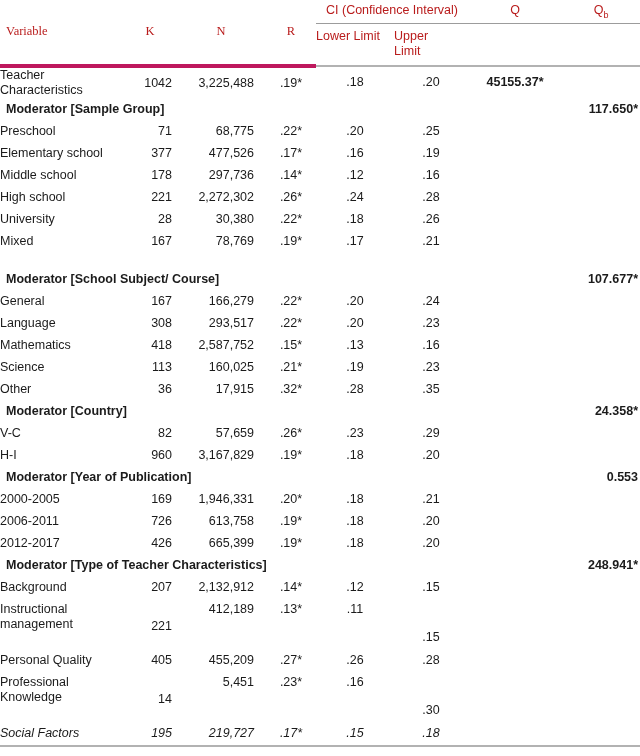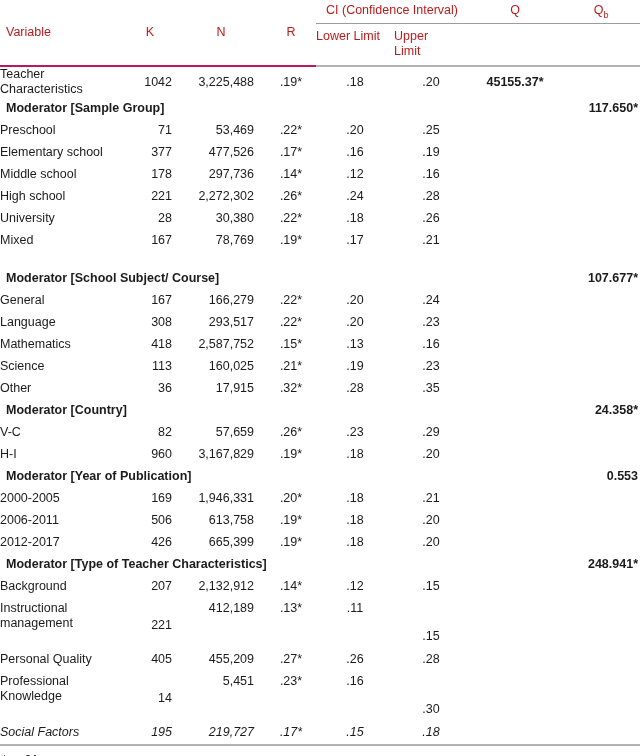--- a/index.html
+++ b/index.html
@@ -23,21 +23,22 @@
     line-height:1.22;
   }
   
   thead th{
     font-weight:400;
     padding:0;
     color:#b91c1c;
   }
   th.h-rowspan{
     vertical-align:middle;
-    border-bottom:2px solid #be185d;
+    border-bottom:4px solid #be185d;
+    font-family:Liberation Serif, serif;
   }
   th.h-var{text-align:left;padding-left:6px;}
   th.h-k,th.h-n,th.h-r{text-align:center;}
   th.h-top{
     vertical-align:top;
     text-align:center;
     height:20px;
     padding-top:3px;
     border-bottom:1.5px solid #9c9c9c;
   }
@@ -122,21 +123,21 @@
           <td class="c-q">45155.37*</td>
           <td class="c-qb"></td>
         </tr>
         <tr>
           <td class="c-var mod" colspan="7">Moderator [Sample Group]</td>
           <td class="c-qb mod">117.650*</td>
         </tr>
         <tr>
           <td class="c-variable">Preschool</td>
           <td class="c-k">71</td>
-          <td class="c-n">53,469</td>
+          <td class="c-n">68,775</td>
           <td class="c-r">.22*</td>
           <td class="c-lower">.20</td>
           <td class="c-upper">.25</td>
           <td class="c-q"></td>
           <td class="c-qb"></td>
         </tr>
         <tr>
           <td class="c-variable">Elementary school</td>
           <td class="c-k">377</td>
           <td class="c-n">477,526</td>
@@ -273,21 +274,21 @@
           <td class="c-k">169</td>
           <td class="c-n">1,946,331</td>
           <td class="c-r">.20*</td>
           <td class="c-lower">.18</td>
           <td class="c-upper">.21</td>
           <td class="c-q"></td>
           <td class="c-qb"></td>
         </tr>
         <tr>
           <td class="c-variable">2006-2011</td>
-          <td class="c-k">506</td>
+          <td class="c-k">726</td>
           <td class="c-n">613,758</td>
           <td class="c-r">.19*</td>
           <td class="c-lower">.18</td>
           <td class="c-upper">.20</td>
           <td class="c-q"></td>
           <td class="c-qb"></td>
         </tr>
         <tr>
           <td class="c-variable">2012-2017</td>
           <td class="c-k">426</td>

